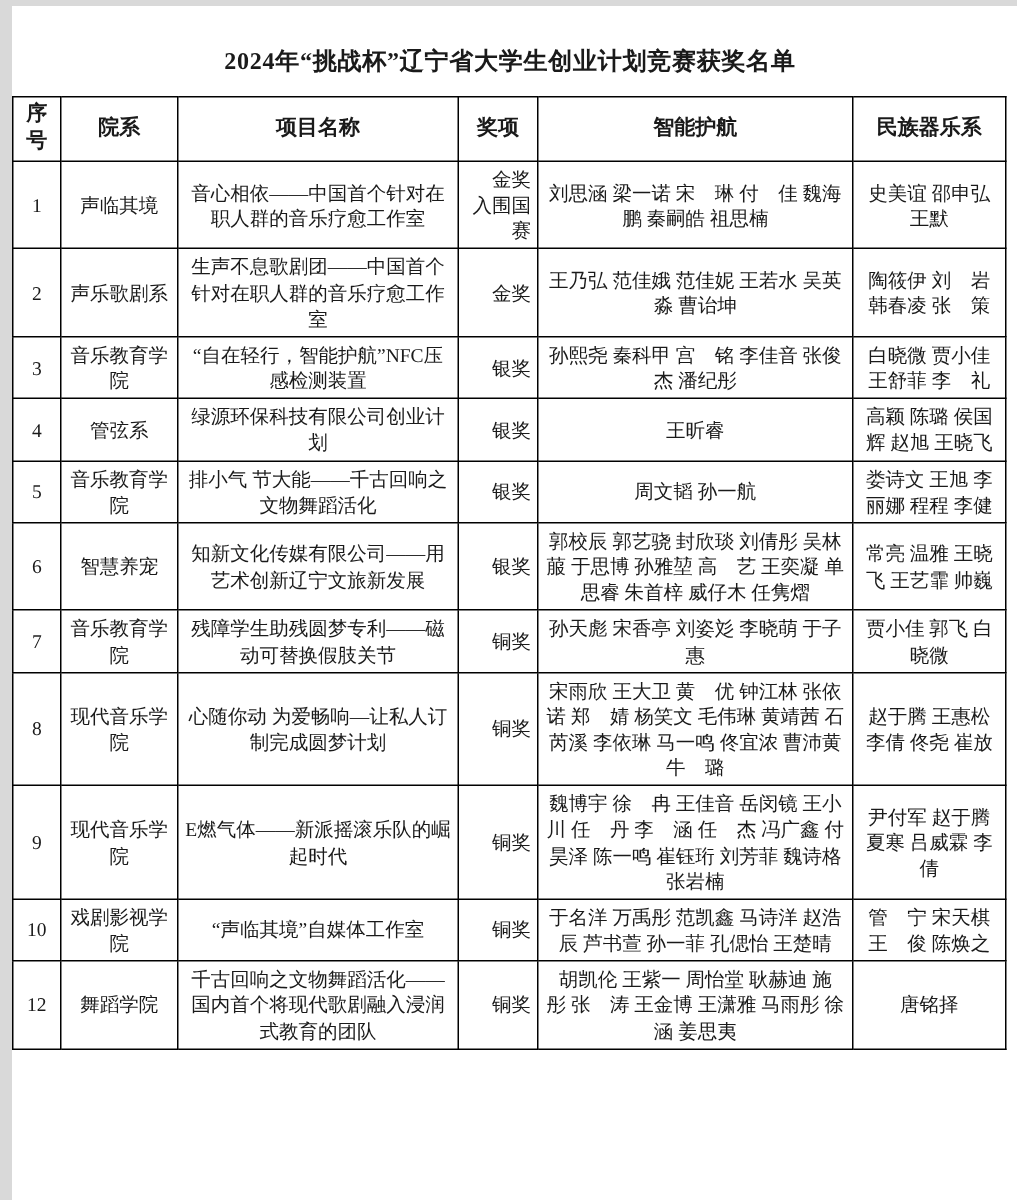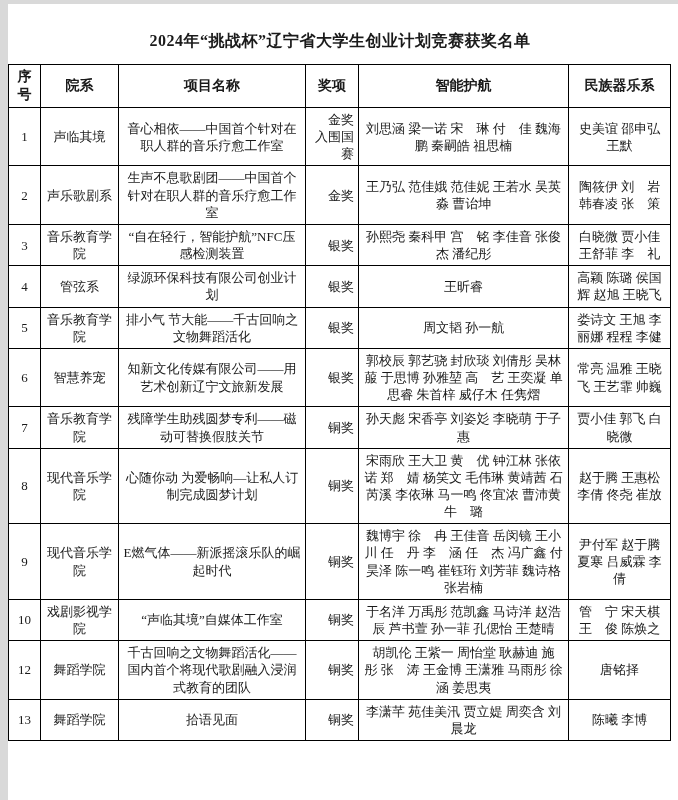--- a/index.html
+++ b/index.html
@@ -135,23 +135,15 @@
         <td>管　宁 宋天棋 王　俊 陈焕之</td>
       </tr>
       <tr>
         <td class="no">12</td>
         <td>舞蹈学院</td>
         <td>千古回响之文物舞蹈活化——国内首个将现代歌剧融入浸润式教育的团队</td>
         <td class="award">铜奖</td>
         <td>胡凯伦 王紫一 周怡堂 耿赫迪 施　彤 张　涛 王金博 王潇雅 马雨彤 徐涵 姜思夷</td>
         <td>唐铭择</td>
       </tr>
-      <tr>
-        <td class="no">13</td>
-        <td>舞蹈学院</td>
-        <td>拾语见面</td>
-        <td class="award">铜奖</td>
-        <td>李潇芊 苑佳美汛 贾立媞 周奕含 刘晨龙</td>
-        <td>陈曦 李博</td>
-      </tr>
     </tbody>
   </table>
 </div>
 
 </body></html>

